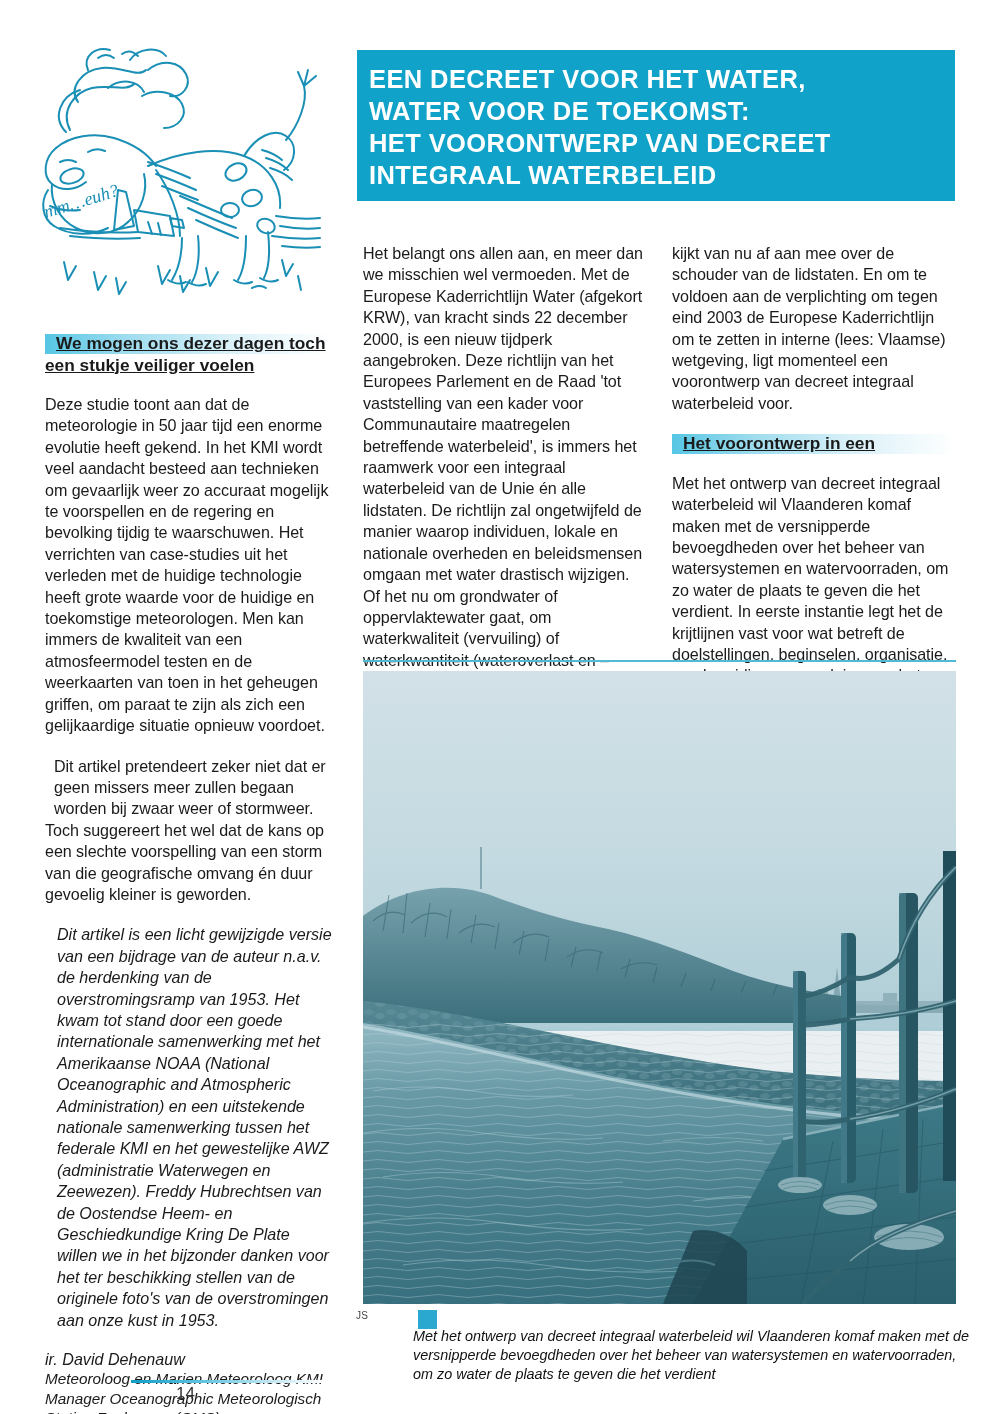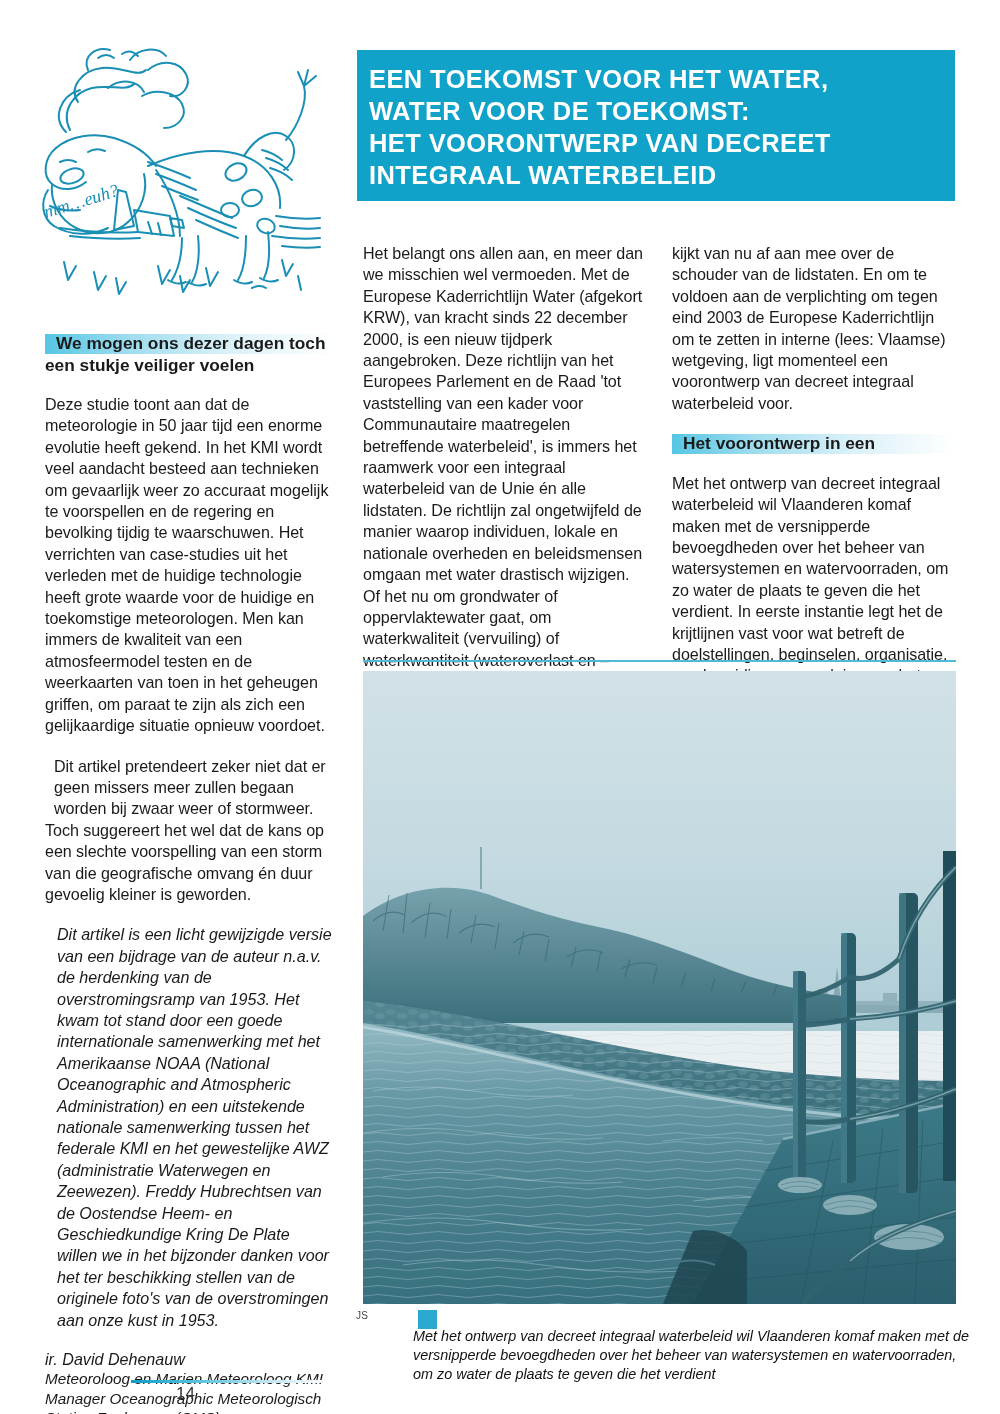--- a/index.html
+++ b/index.html
@@ -75,20 +75,21 @@
     font-size: 17.3px;
     font-weight: bold;
     line-height: 21.5px;
     margin: 0 0 18px 0;
     position: relative;
   }
   .sec-head .hl {
     display: block;
     position: relative;
     padding-left: 11px;
+    text-decoration: underline;
   }
   .sec-head .hl.bar::before {
     content: "";
     position: absolute;
     left: 0; top: 1px;
     width: 100%;
     height: 20px;
     background: linear-gradient(to right, #56c6e4 0%, #9ddcee 28%, #d8f0f8 62%, #ffffff 100%);
     z-index: 0;
   }
@@ -243,21 +244,21 @@
     <path d="M128 226 l4 18 M132 244 l8 -14"></path>
     <path d="M150 236 l3 16 M153 252 l7 -12"></path>
     <path d="M176 228 l4 18 M180 246 l8 -14"></path>
     <path d="M252 220 l4 16 M256 236 l7 -12"></path>
     <path d="M268 236 l3 14"></path>
     <path d="M222 248 q8 -4 14 0"></path>
   </svg>
 </div>
 
 <div id="title-banner">
-  <div class="ttl-line">EEN TOEKOMST VOOR HET WATER,</div>
+  <div class="ttl-line">EEN DECREET VOOR HET WATER,</div>
   <div class="ttl-line">WATER VOOR DE TOEKOMST:</div>
   <div class="ttl-line">HET VOORONTWERP VAN DECREET</div>
   <div class="ttl-line">INTEGRAAL WATERBELEID</div>
 </div>
 
 <div class="col" id="col-left">
 
   <div class="sec-head">
     <span class="hl bar"><span>We mogen ons dezer dagen toch</span></span>
     <span class="hl l2"><span>een stukje veiliger voelen</span></span>

